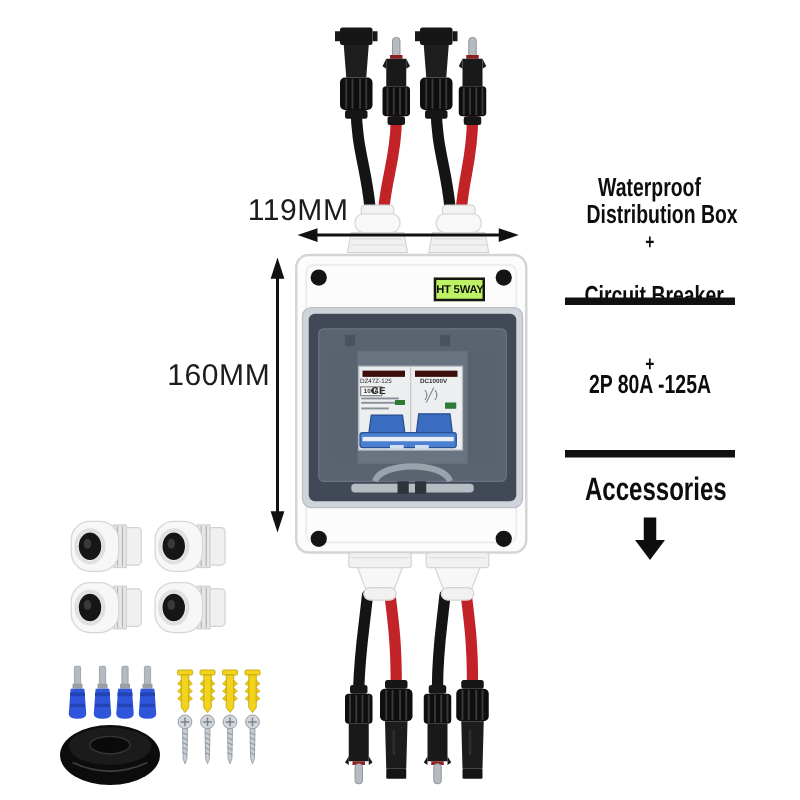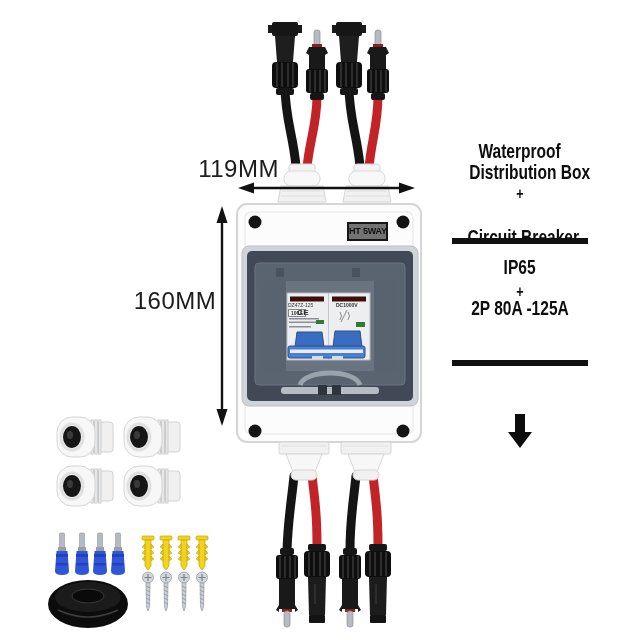--- a/index.html
+++ b/index.html
@@ -6,21 +6,21 @@
   #stage{position:relative;width:640px;height:640px;background:#ffffff;overflow:hidden;
          font-family:"Liberation Sans",sans-serif;color:#111;}
   #art{position:absolute;left:0;top:0;z-index:1;}
   .txt{position:absolute;z-index:3;white-space:nowrap;}
   
   .dim{font-size:24px;color:#1c1c1c;letter-spacing:.5px;}
   #dim-width{left:186px;top:155px;width:105px;text-align:center;}
   #dim-height{left:130px;top:287px;width:90px;text-align:center;}
   
   #ht-tag{left:347px;top:222px;width:41px;height:19px;box-sizing:border-box;
-          border:2px solid #161616;background:#737373;font-size:9px;font-weight:bold;
+          border:2px solid #161616;background:#bef264;font-size:9px;font-weight:bold;
           text-align:center;line-height:14px;letter-spacing:-.2px;}
   
   .bk{color:#333;}
   #bk-model{left:288px;top:302px;font-size:5px;}
   #bk-rating{left:288px;top:309px;width:18px;height:8px;box-sizing:border-box;border:1px solid #888;
              font-size:5px;font-weight:bold;line-height:6px;text-align:center;background:#f4f5f6;}
   #bk-ce{left:297px;top:308px;font-size:8px;font-weight:bold;color:#2a2a2a;letter-spacing:.5px;}
   #bk-voltage{left:336px;top:302px;font-size:5px;font-weight:bold;}
   
   .panel-line{left:448px;width:144px;text-align:center;font-weight:bold;font-size:21px;color:#0d0d0d;}
@@ -234,22 +234,22 @@
 <div class="txt bk" id="bk-model">DZ47Z-125</div>
 <div class="txt bk" id="bk-rating">100A</div>
 <div class="txt bk" id="bk-ce">CE</div>
 <div class="txt bk" id="bk-voltage">DC1000V</div>
 
 <div class="txt panel-line" id="p-l2"><span class="cond">Distribution Box</span></div>
 <div class="txt panel-line" id="p-l1"><span class="cond">Waterproof</span></div>
 <div class="txt panel-line" id="p-plus1"><span class="cond">+</span></div>
 <div class="txt panel-line" id="p-l3"><span class="cond">Circuit Breaker</span></div>
 <div class="divider" id="div1"></div>
-<div class="txt panel-line" id="p-s1"><span class="cond">IP65</span></div>
 <div class="txt panel-line" id="p-plus2"><span class="cond">+</span></div>
 <div class="txt panel-line" id="p-s2"><span class="cond">2P 80A -125A</span></div>
 <div class="divider" id="div2"></div>
+<div class="txt panel-line" id="p-acc"><span class="cond">Accessories</span></div>
 <div class="txt" id="acc-arrow">
   <div class="shaft"></div>
   <div class="head"></div>
 </div>
 
 </div>
 
 </body></html>

